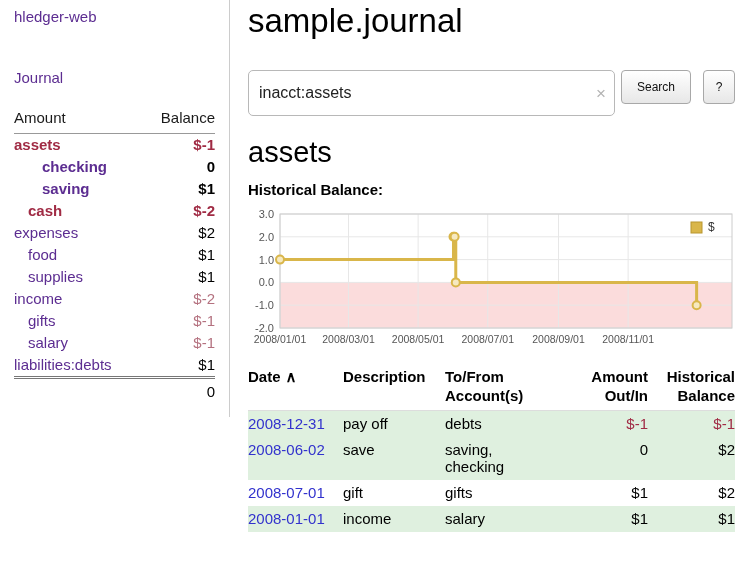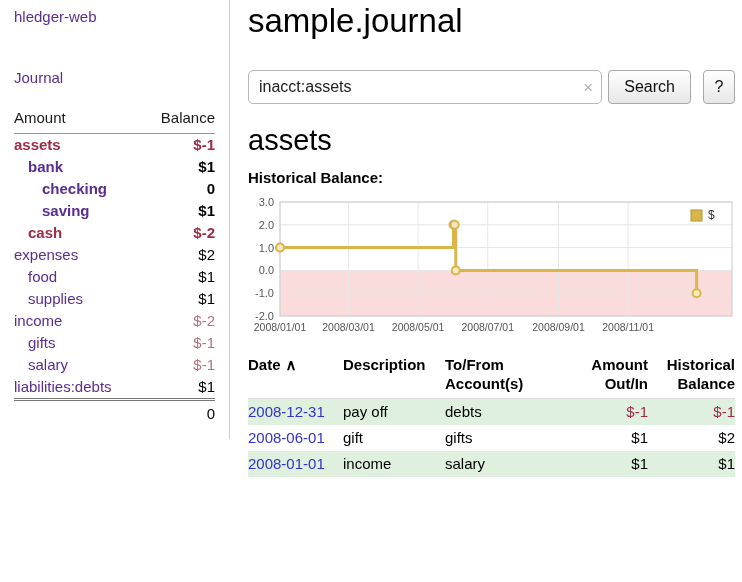--- a/index.html
+++ b/index.html
@@ -62,42 +62,42 @@
   h1 {
     margin: 0 0 30px 0;
     font-size: 33px;
     font-weight: 400;
     line-height: 1.15;
   }
   .search-row { display: flex; gap: 6px; margin-bottom: 20px; }
   .search-box { position: relative; flex: 1 1 auto; }
   .search-box input {
     width: 100%;
-    height: 34px;
+    height: 46px;
     border: 1px solid #b8b8b8;
     border-radius: 5px;
     padding: 0 28px 0 10px;
     font-size: 16px;
     font-family: inherit;
     color: #222;
     outline: none;
   }
   .clear-x {
     position: absolute;
     right: 9px; top: 50%;
     transform: translateY(-50%);
     color: #b3b3b3;
     font-size: 17px;
     cursor: pointer;
     line-height: 1;
   }
   .btn {
     height: 34px;
     padding: 0 15px;
-    font-size: 16px;
+    font-size: 12px;
     font-family: inherit;
     color: #111;
     border: 1px solid #a8a8a8;
     border-radius: 4px;
     background: linear-gradient(#ffffff, #e7e7e7);
     cursor: pointer;
   }
   .btn.help { width: 32px; padding: 0; margin-left: 6px; }
   h2 { margin: 0 0 12px 0; font-size: 29px; font-weight: 400; }
   .chart-heading { font-size: 15px; font-weight: bold; margin: 0 0 8px 0; }
@@ -144,24 +144,20 @@
       <thead>
         <tr>
           <th class="al">Amount</th>
           <th class="ar">Balance</th>
         </tr>
       </thead>
       <tbody>
         <tr>
           <td class="al"><a class="acct neg bold">assets</a></td>
           <td class="ar bold neg">$-1</td>
-        </tr>
-        <tr>
-          <td class="al ind1"><a class="acct bold">bank</a></td>
-          <td class="ar bold">$1</td>
         </tr>
         <tr>
           <td class="al ind2"><a class="acct bold">checking</a></td>
           <td class="ar bold">0</td>
         </tr>
         <tr>
           <td class="al ind2"><a class="acct bold">saving</a></td>
           <td class="ar bold">$1</td>
         </tr>
         <tr>
@@ -287,22 +283,30 @@
         </tr>
       </thead>
       <tbody>
         <tr class="row-green">
           <td><a class="datelink">2008-12-31</a></td>
           <td>pay off</td>
           <td class="accounts-cell">debts</td>
           <td class="ar neg">$-1</td>
           <td class="ar neg">$-1</td>
         </tr>
-        <tr>
-          <td><a class="datelink">2008-06-01</a></td>
+        <tr class="row-green">
+          <td><a class="datelink">2008-06-02</a></td>
+          <td>save</td>
+          <td class="accounts-cell">saving,
+checking</td>
+          <td class="ar">0</td>
+          <td class="ar">$2</td>
+        </tr>
+        <tr>
+          <td><a class="datelink">2008-07-01</a></td>
           <td>gift</td>
           <td class="accounts-cell">gifts</td>
           <td class="ar">$1</td>
           <td class="ar">$2</td>
         </tr>
         <tr class="row-green">
           <td><a class="datelink">2008-01-01</a></td>
           <td>income</td>
           <td class="accounts-cell">salary</td>
           <td class="ar">$1</td>

